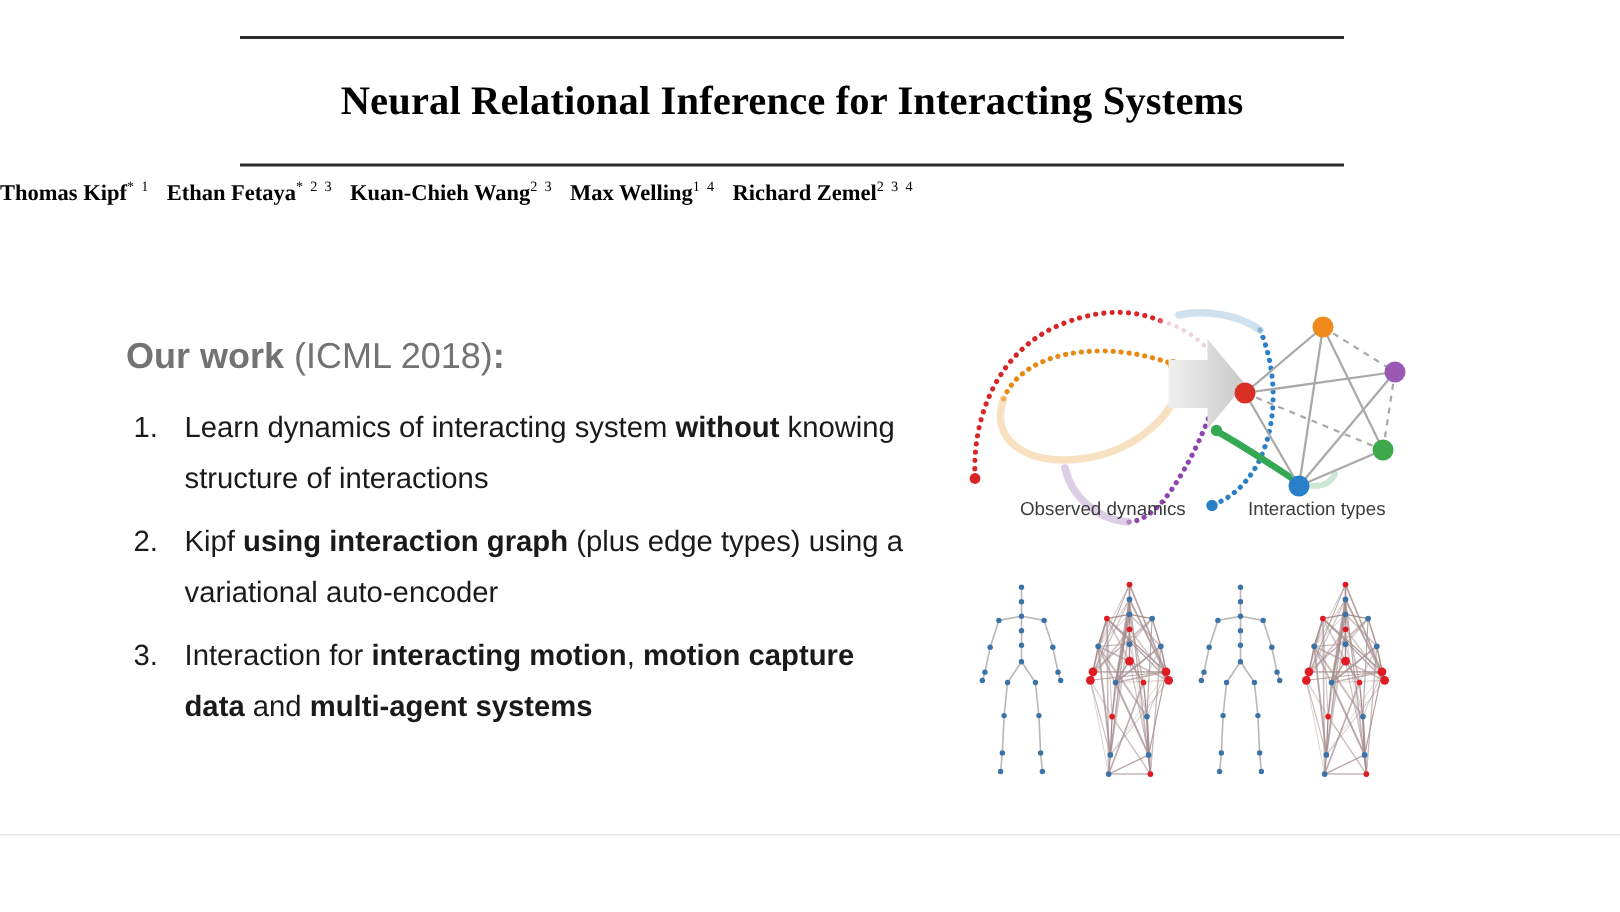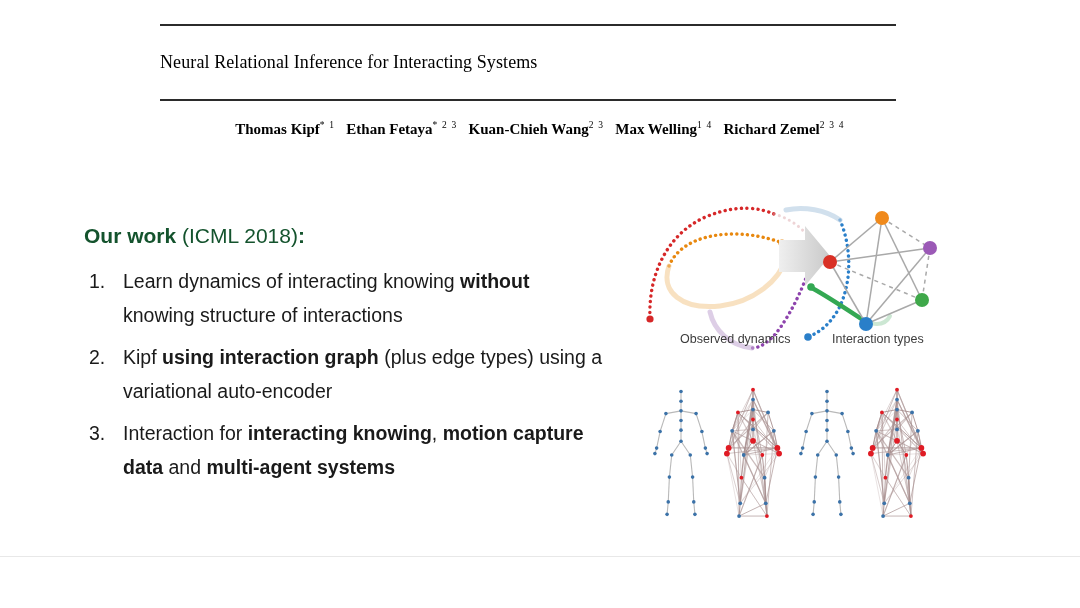--- a/index.html
+++ b/index.html
@@ -23,33 +23,33 @@
     top: 24px;
     width: 736px;
   }
   .rule-thick {
     width: 100%;
     height: 2px;
     background: #2b2b2b;
   }
   #paper-title {
     font-family: "Liberation Serif", serif;
-    font-weight: normal;
-    font-size: 18px;
+    font-weight: bold;
+    font-size: 27px;
+    text-align: center;
     color: #000000;
     letter-spacing: 0.1px;
     padding: 27px 0 26px 0;
     line-height: 1.1;
   }
   #authors-line {
     position: absolute;
     left: 0;
     top: 120px;
     width: 1080px;
-    text-align: center;
     font-family: "Liberation Serif", serif;
     font-weight: bold;
     font-size: 15px;
     color: #000000;
   }
   #authors-line .author { white-space: nowrap; }
   #authors-line .sep { display: inline-block; width: 11px; }
   #authors-line sup {
     font-weight: normal;
     font-size: 9.5px;
@@ -58,22 +58,22 @@
   }
 
   
   #content-left {
     position: absolute;
     left: 84px;
     top: 224px;
     width: 520px;
   }
   #our-work-heading {
-    font-size: 21px;
-    color: #14532d;
+    font-size: 24px;
+    color: #737373;
     margin-bottom: 17px;
   }
   #our-work-heading .b { font-weight: bold; }
   #our-work-heading .r { font-weight: normal; }
 
   ol#points-list {
     margin: 0;
     padding: 0;
     list-style: none;
   }
@@ -147,23 +147,23 @@
   <div class="rule-thick"></div>
 </div>
 
 <div id="authors-line"><span class="author"><span>Thomas Kipf</span><sup>* 1</sup></span><span class="sep"></span><span class="author"><span>Ethan Fetaya</span><sup>* 2 3</sup></span><span class="sep"></span><span class="author"><span>Kuan-Chieh Wang</span><sup>2 3</sup></span><span class="sep"></span><span class="author"><span>Max Welling</span><sup>1 4</sup></span><span class="sep"></span><span class="author"><span>Richard Zemel</span><sup>2 3 4</sup></span></div>
 
 <div id="content-left">
   <div id="our-work-heading">
     <span class="b">Our work</span><span class="r"> (ICML 2018)</span><span class="b">:</span>
   </div>
   <ol id="points-list">
-      <li><span class="marker">1.</span><span>Learn dynamics of interacting knowing </span><b>without</b><span> knowing structure of interactions</span></li>
+      <li><span class="marker">1.</span><span>Learn dynamics of interacting system </span><b>without</b><span> knowing structure of interactions</span></li>
       <li><span class="marker">2.</span><span>Kipf </span><b>using interaction graph</b><span> (plus edge types) using a variational auto-encoder</span></li>
-      <li><span class="marker">3.</span><span>Interaction for </span><b>interacting knowing</b><span>, </span><b>motion capture data</b><span> and </span><b>multi-agent systems</b></li>
+      <li><span class="marker">3.</span><span>Interaction for </span><b>interacting motion</b><span>, </span><b>motion capture data</b><span> and </span><b>multi-agent systems</b></li>
     </ol>
 </div>
 
 <div id="fig-top">
   <svg width="306" height="160" viewBox="0 0 306 160">
     <g>
 
       <path d="M16,122 C14,78 34,36 74,20 C104,8 126,12 140,18" fill="none" stroke="#d62728" stroke-width="3.4" stroke-linecap="round" stroke-dasharray="0.1 5.4"></path>
       <circle cx="16" cy="123" r="3.6" fill="#d62728"></circle>
 

